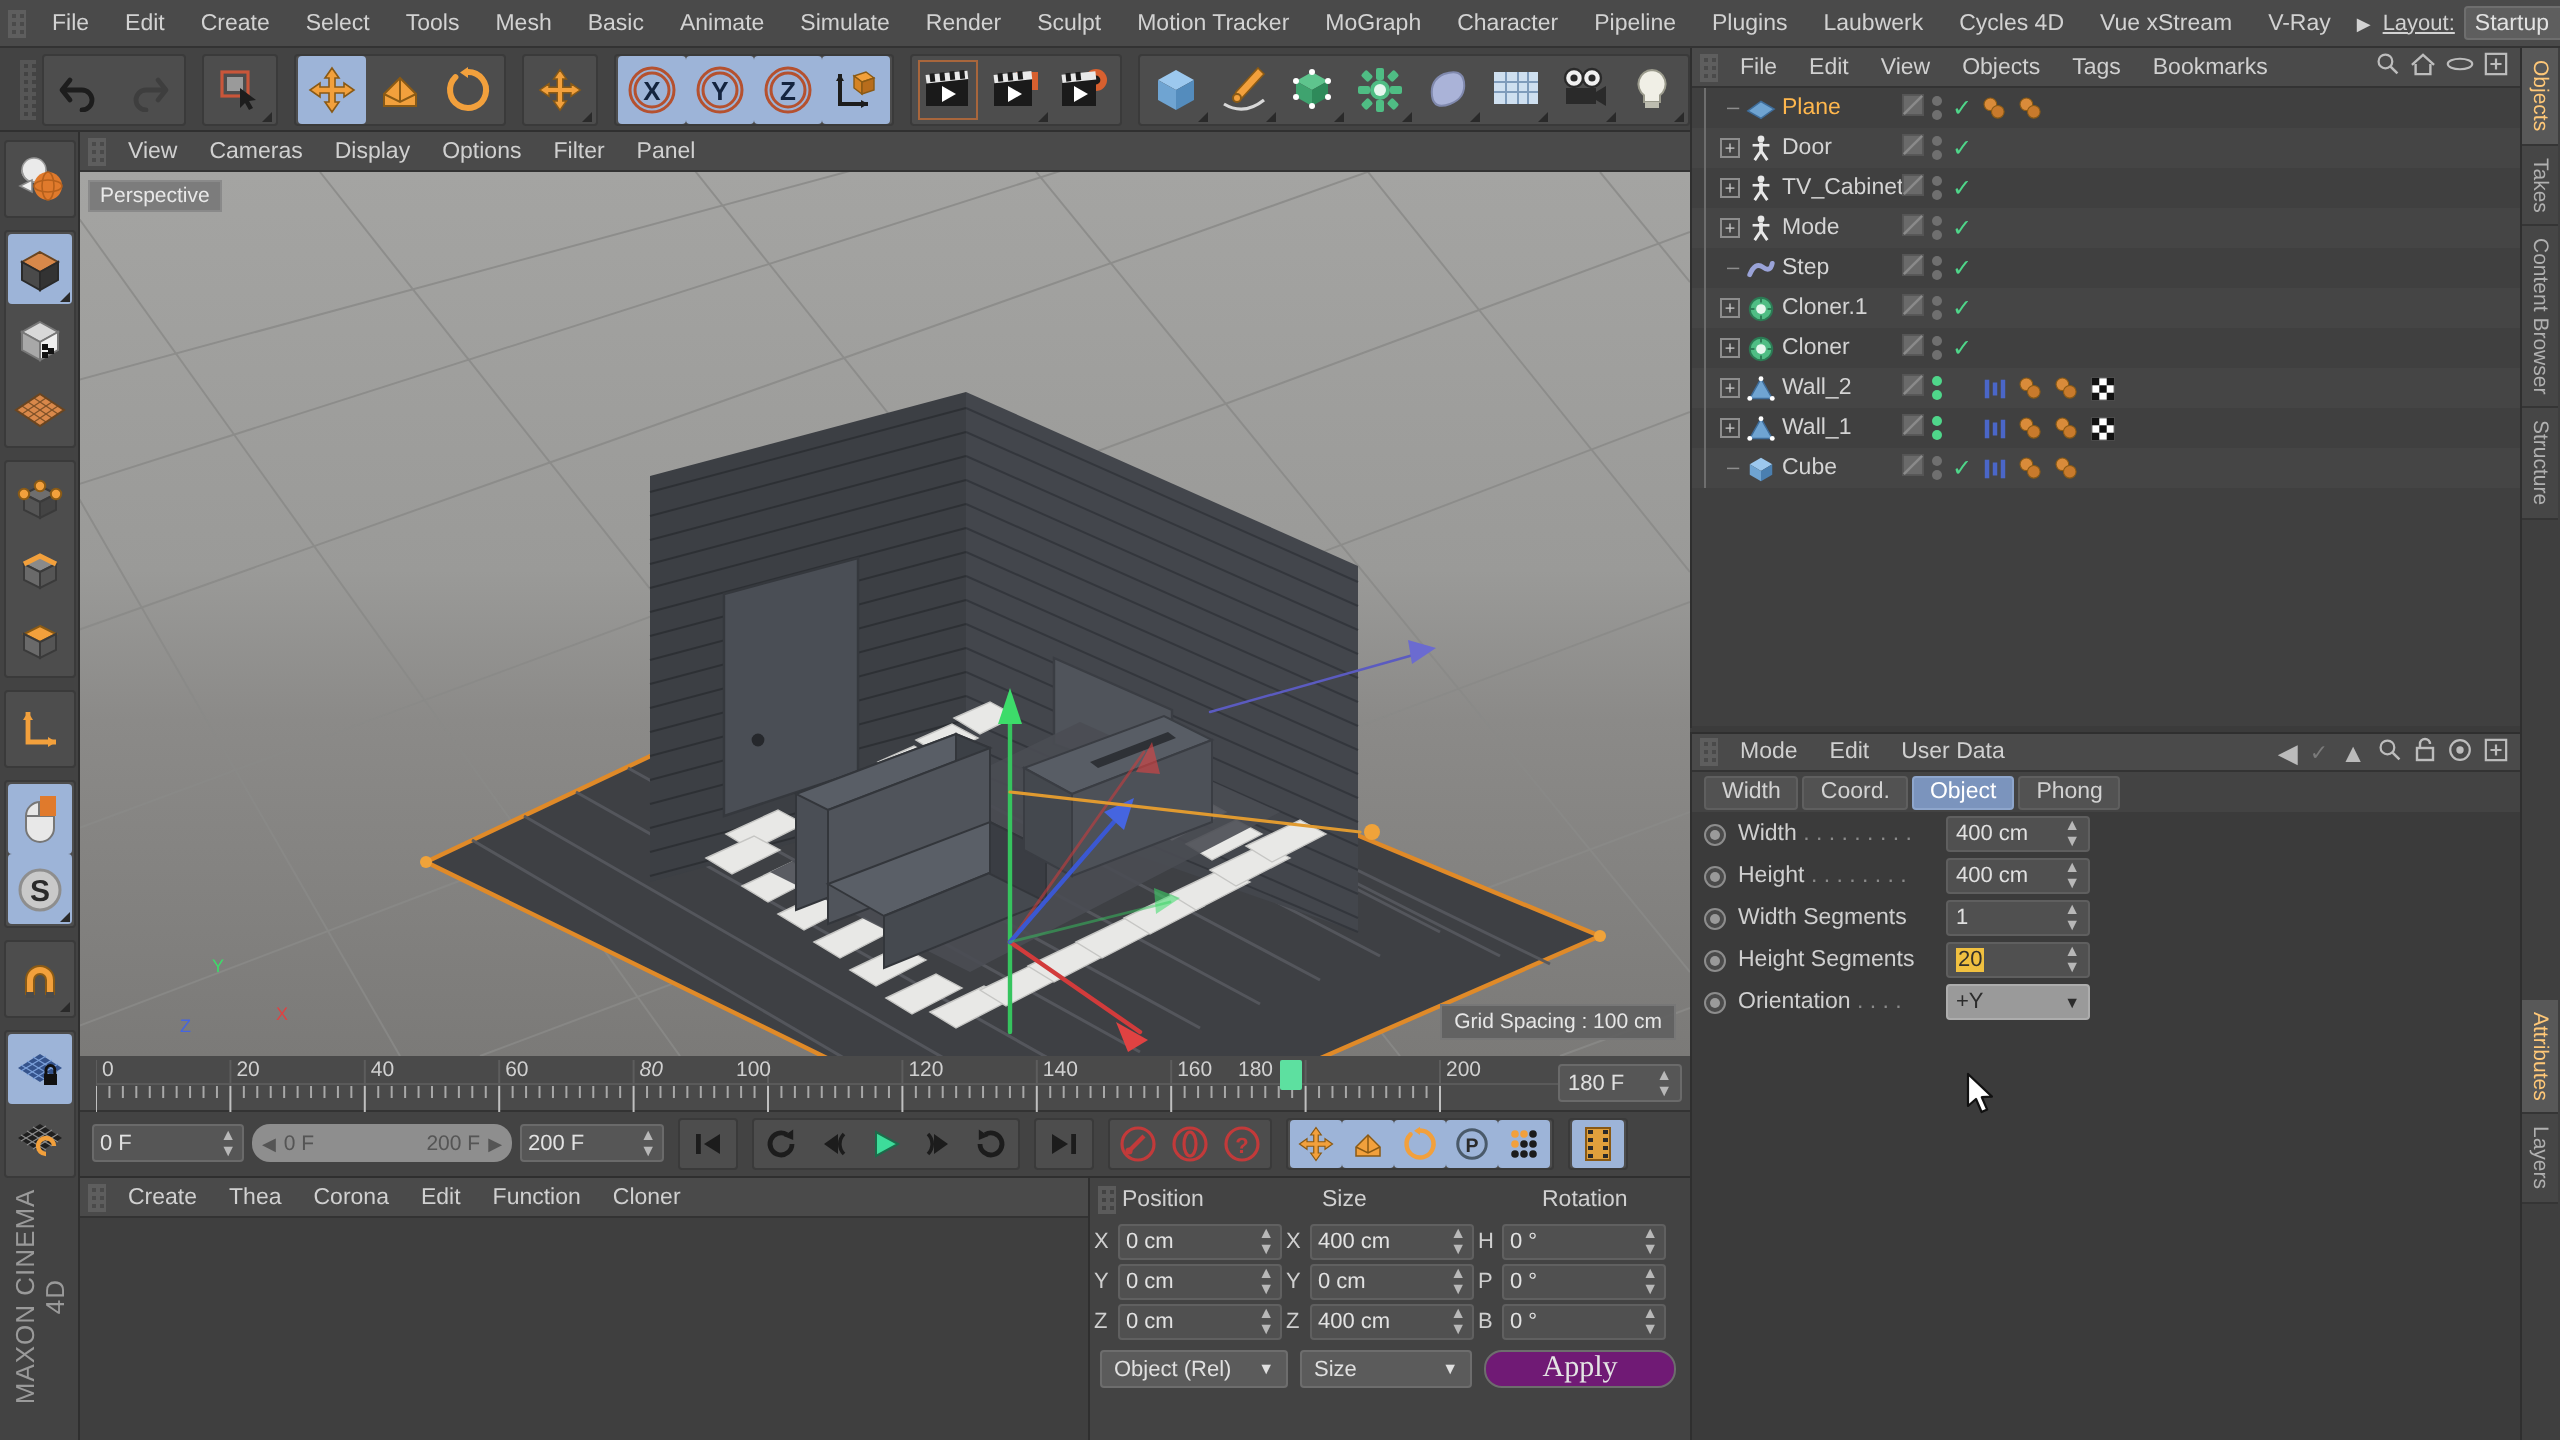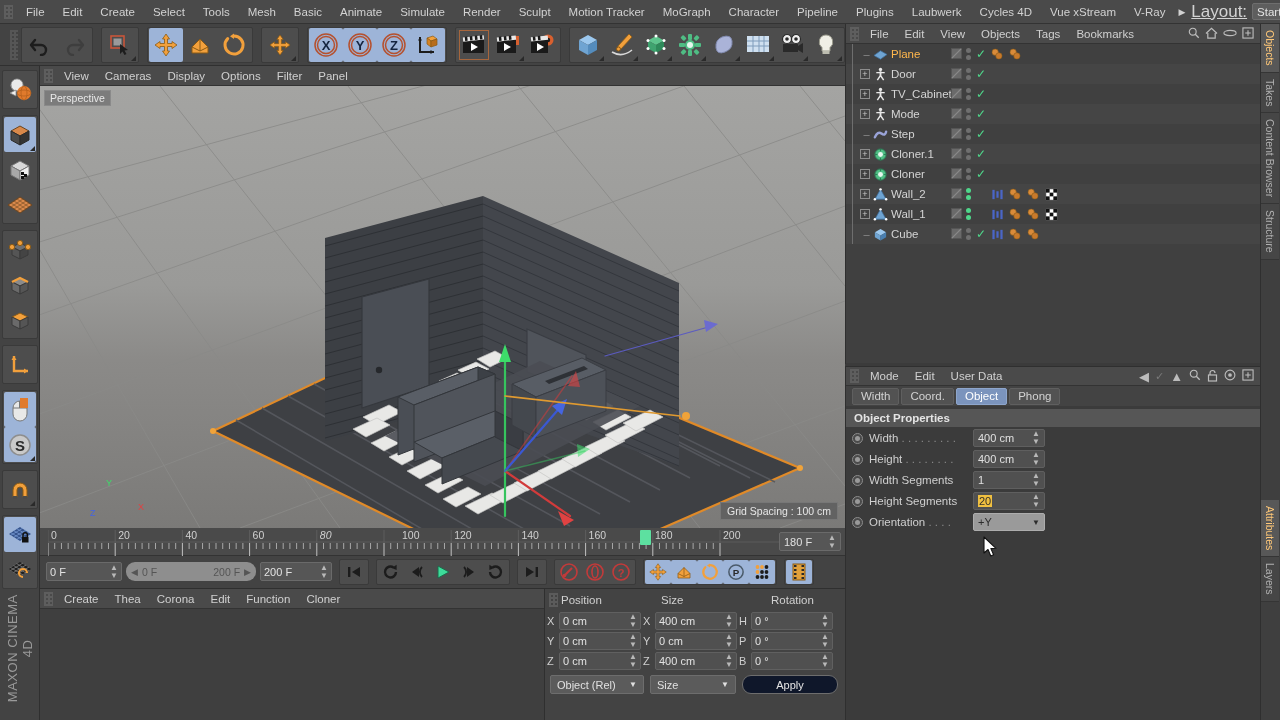--- a/index.html
+++ b/index.html
@@ -19,21 +19,21 @@
     background: #4a4a4a;
     display: flex; align-items: center;
     border-bottom: 1px solid #333;
   }
   .menu-item {
     padding: 0 9px; height: 24px; line-height: 24px;
     color: #d2d2d2; font-size: 11.5px; white-space: nowrap; cursor: default;
   }
   #menu-right { margin-left: auto; display: flex; align-items: center; padding-right: 4px; }
   .mb-arrow { color: #d2d2d2; font-size: 9px; padding: 0 4px; }
-  #layout-label { padding: 0 5px 0 2px; font-size: 17px; color: #d2d2d2; text-decoration: underline; }
+  #layout-label { padding: 0 5px 0 2px; font-size: 11px; color: #d2d2d2; text-decoration: underline; }
   #layout-select {
     width: 148px; height: 17px; background: #5e5e5e;
     border: 1px solid #6e6e6e; border-radius: 2px;
     display: flex; align-items: center; padding: 0 4px;
     font-size: 11.5px; color: #e2e2e2; position: relative;
   }
 
   
   #toptoolbar {
     position: absolute; left: 0; top: 24px; width: 1280px; height: 42px;
@@ -117,22 +117,22 @@
   #coord-head { height: 22px; display: flex; align-items: center; background:#434343; }
   .coord-head-lbl { font-size: 11.5px; color: #d0d0d0; }
   .coord-row { display: flex; align-items: center; height: 20px; padding: 0 2px; gap: 2px;}
   .axis-lbl { width: 10px; font-size: 11px; color: #cfcfcf; text-align: left; }
   .coord-field { width: 82px; height: 18px; background: #505050; border: 1px solid #606060;
       border-radius: 2px; display: flex; align-items: center; padding: 0 3px; font-size: 11px; color: #e2e2e2; }
   #coord-btns { display:flex; align-items:center; gap:6px; padding: 4px 3px 0 5px;}
   .drop-btn { height: 19px; background: #5b5b5b; border: 1px solid #6d6d6d; border-radius: 2px;
       display: flex; align-items: center; padding: 0 6px; font-size: 11px; color: #e0e0e0; }
   .drop-btn .dd { margin-left: auto; font-size: 8px; padding-left: 6px; }
-  #apply-btn { width: 96px; height: 19px; background: #0f172a; border: 1px solid #6d6d6d;
-      border-radius: 9px; display:flex; align-items:center; justify-content:center; font-size:11px; color:#e4e4e4;}
+  #apply-btn { width: 96px; height: 19px; background: #701a75; border: 1px solid #6d6d6d;
+      border-radius: 9px; display:flex; align-items:center; justify-content:center; font-size:15px; color:#e4e4e4;font-family:Liberation Serif, serif;}
 
   
   #object-panel { position: absolute; left: 845px; top: 24px; width: 415px; height: 340px; background: #3b3b3b;
       border-left:1px solid #2f2f2f;}
   #obj-menubar { height: 20px; background: #4a4a4a; display: flex; align-items: center; border-bottom:1px solid #333;}
   #obj-icons { margin-left: auto; display: flex; align-items: center; gap: 5px; padding-right: 6px; color:#b6b6b6; }
   #obj-tree { height: 319px; background: #404040; overflow: hidden; }
   .obj-row { display: flex; align-items: center; height: 20px; font-size: 11.5px; position: relative; }
   .obj-row.alt { background: #454545; }
   .obj-row .expand { width: 10px; height: 10px; border: 1px solid #8d8d8d; color: #c8c8c8;
@@ -914,25 +914,25 @@
             <line x1="604.8000000000001" x2="604.8000000000001" y1="2" y2="15" stroke="#5d5d5d"></line>
             <line x1="672" x2="672" y1="2" y2="15" stroke="#5d5d5d"></line>
           </g>
       </svg>
       <div id="tick-labels">
           <div class="tick-lbl" style="left: 11px;">0</div>
           <div class="tick-lbl" style="left: 78.2px;">20</div>
           <div class="tick-lbl" style="left: 145.4px;">40</div>
           <div class="tick-lbl" style="left: 212.6px;">60</div>
           <div class="tick-lbl" style="left: 279.8px; font-style: italic;">80</div>
-          <div class="tick-lbl" style="left: 362px;">100</div>
+          <div class="tick-lbl" style="left: 328px;">100</div>
           <div class="tick-lbl" style="left: 414.2px;">120</div>
           <div class="tick-lbl" style="left: 481.4px;">140</div>
           <div class="tick-lbl" style="left: 548.6px;">160</div>
-          <div class="tick-lbl" style="left: 615px; text-align: right;">180</div>
+          <div class="tick-lbl" style="left: 579px; text-align: right;">180</div>
           <div class="tick-lbl" style="left: 683px;">200</div>
         </div>
       <div id="playhead" style="left: 600.08px;"></div>
       <div id="frame-field">
         <span>180 F</span>
         <span class="spin">▲<br>▼</span>
       </div>
     </div>
     <div id="transport">
       <div class="num-field" style="width:76px">
@@ -1602,21 +1602,20 @@
             </svg>
         </span>
       </div>
     </div>
     <div id="attr-tabs">
         <div class="attr-tab">Width</div>
         <div class="attr-tab">Coord.</div>
         <div class="attr-tab sel">Object</div>
         <div class="attr-tab">Phong</div>
       </div>
-    <div id="attr-section">Object Properties</div>
     <div id="attr-props">
         <div class="prop-row">
           <div class="radio"></div>
           <div class="prop-label"><span>Width</span><span style="color: rgb(138, 138, 138);"> . . . . . . . . .</span></div>
           <div class="prop-field">
             <span>400 cm</span>
             <span class="spin">▲<br>▼</span>
           </div>
         </div>
         <div class="prop-row">

